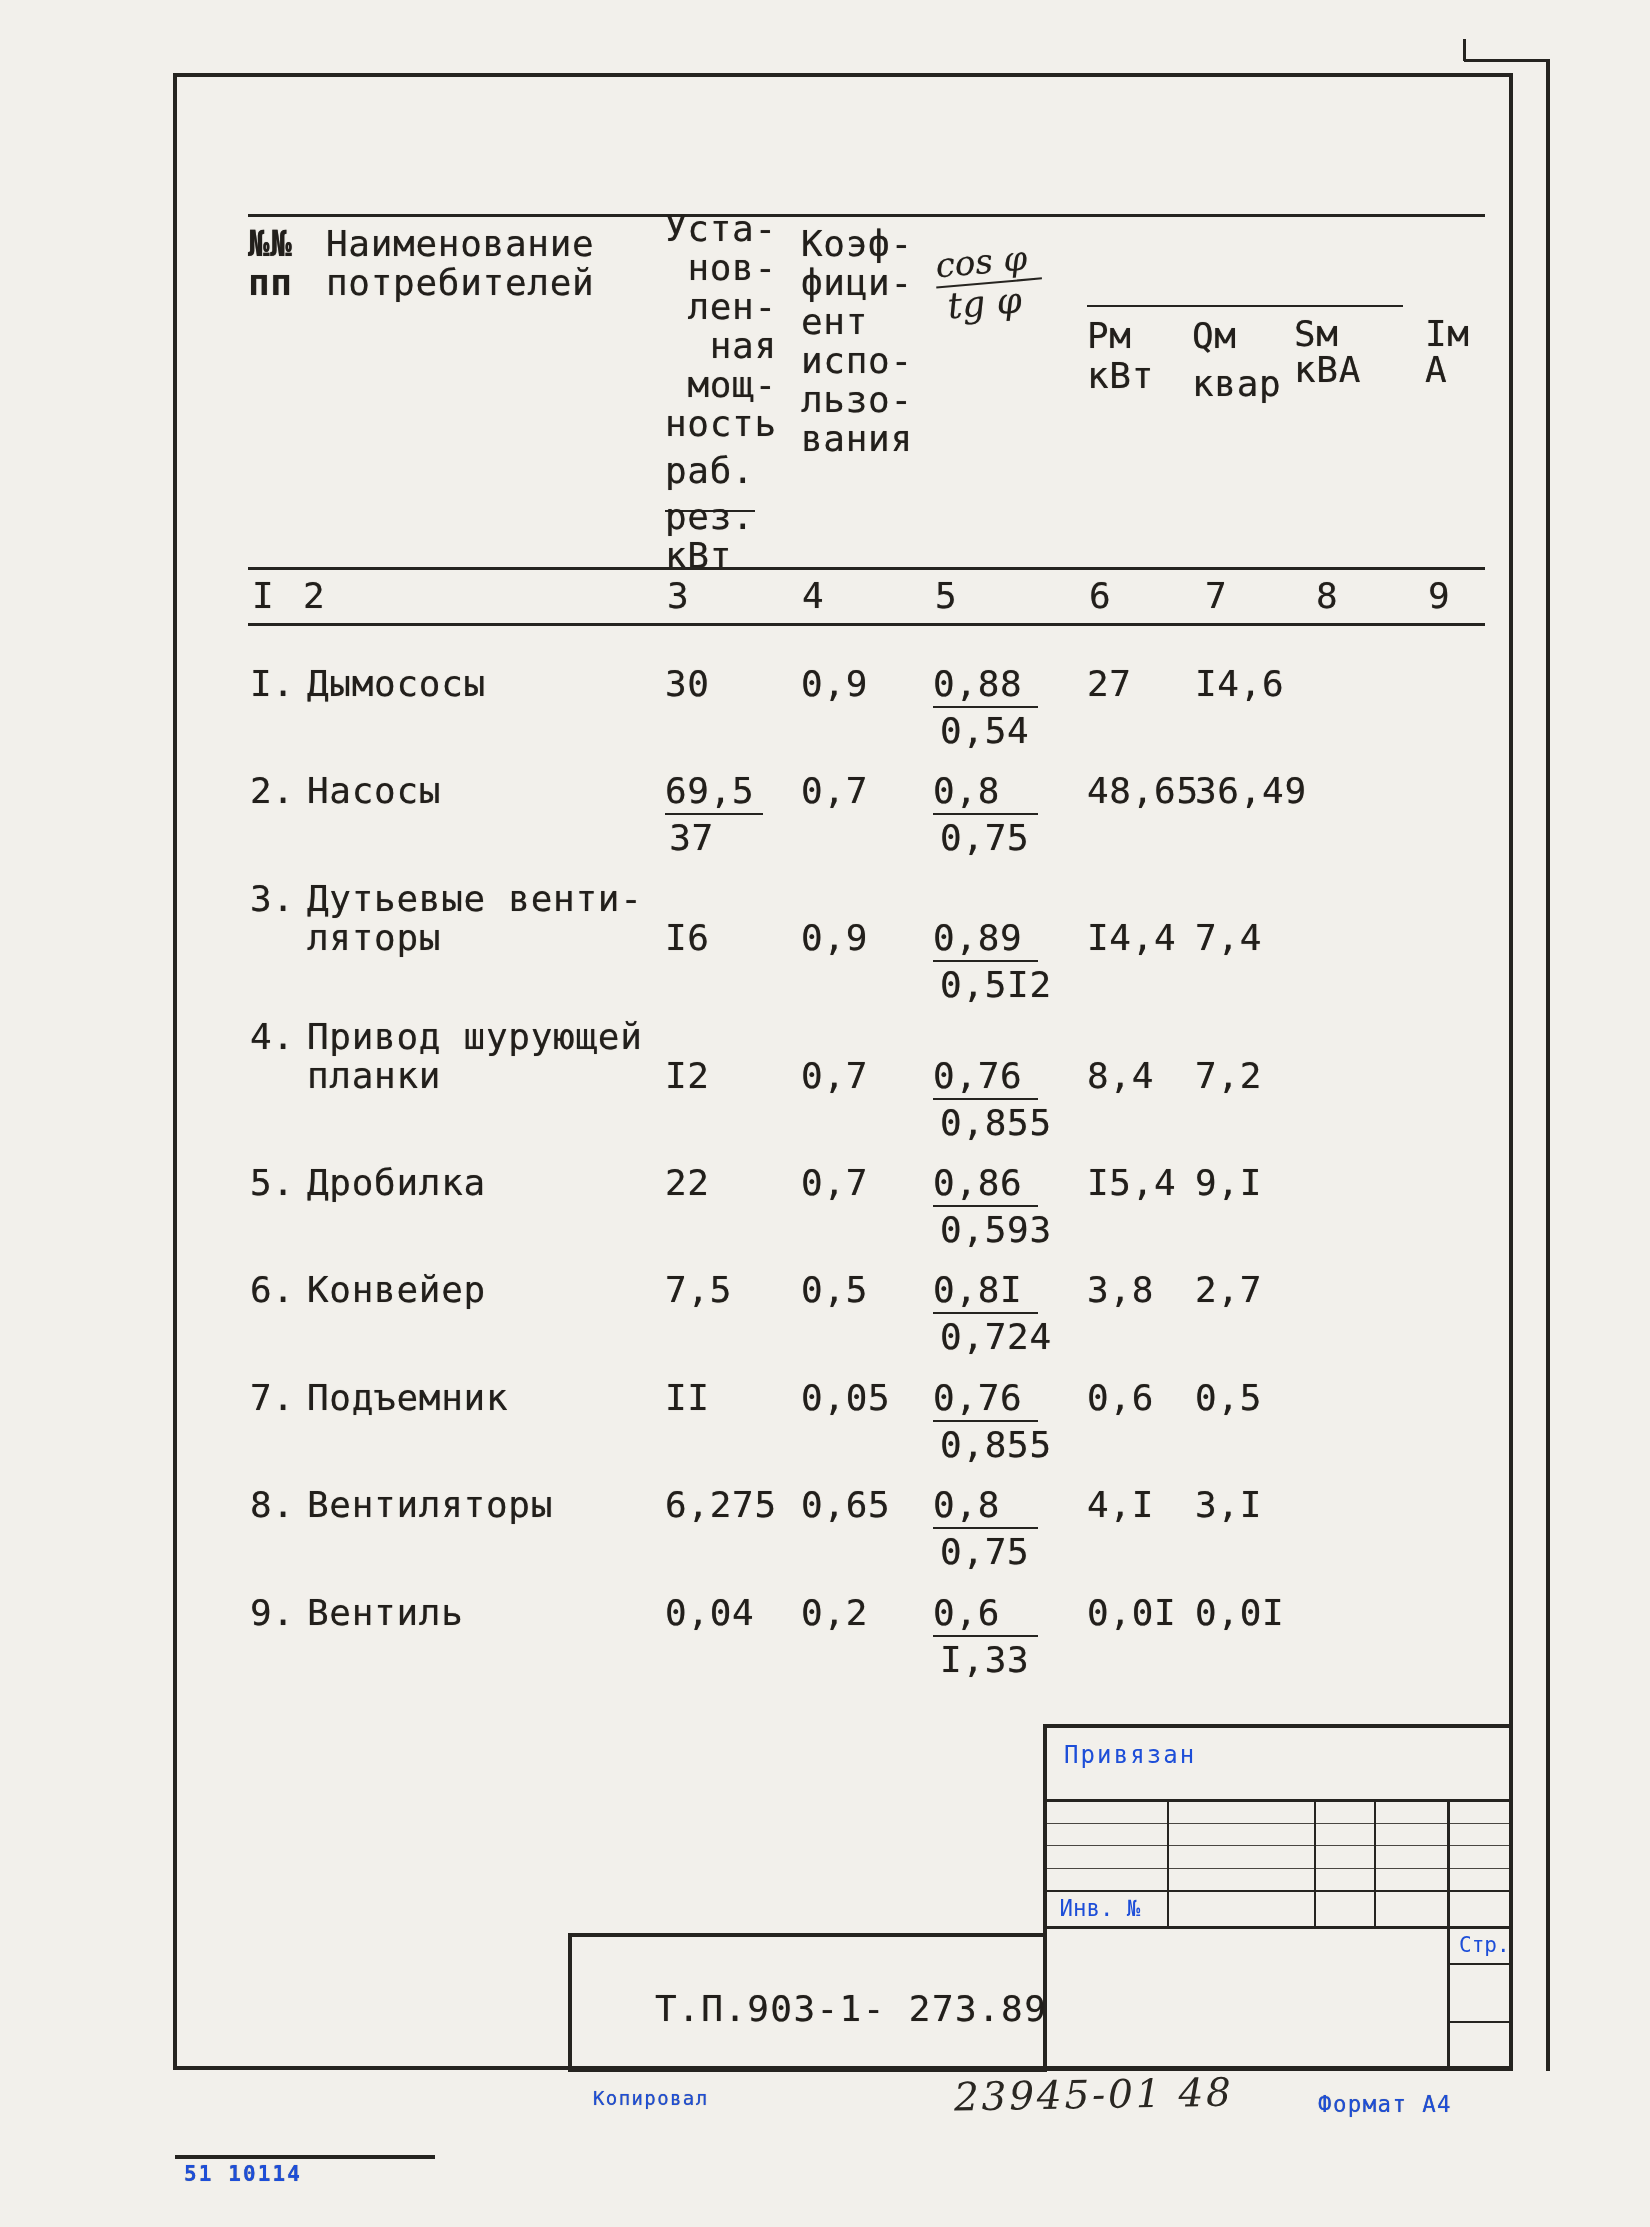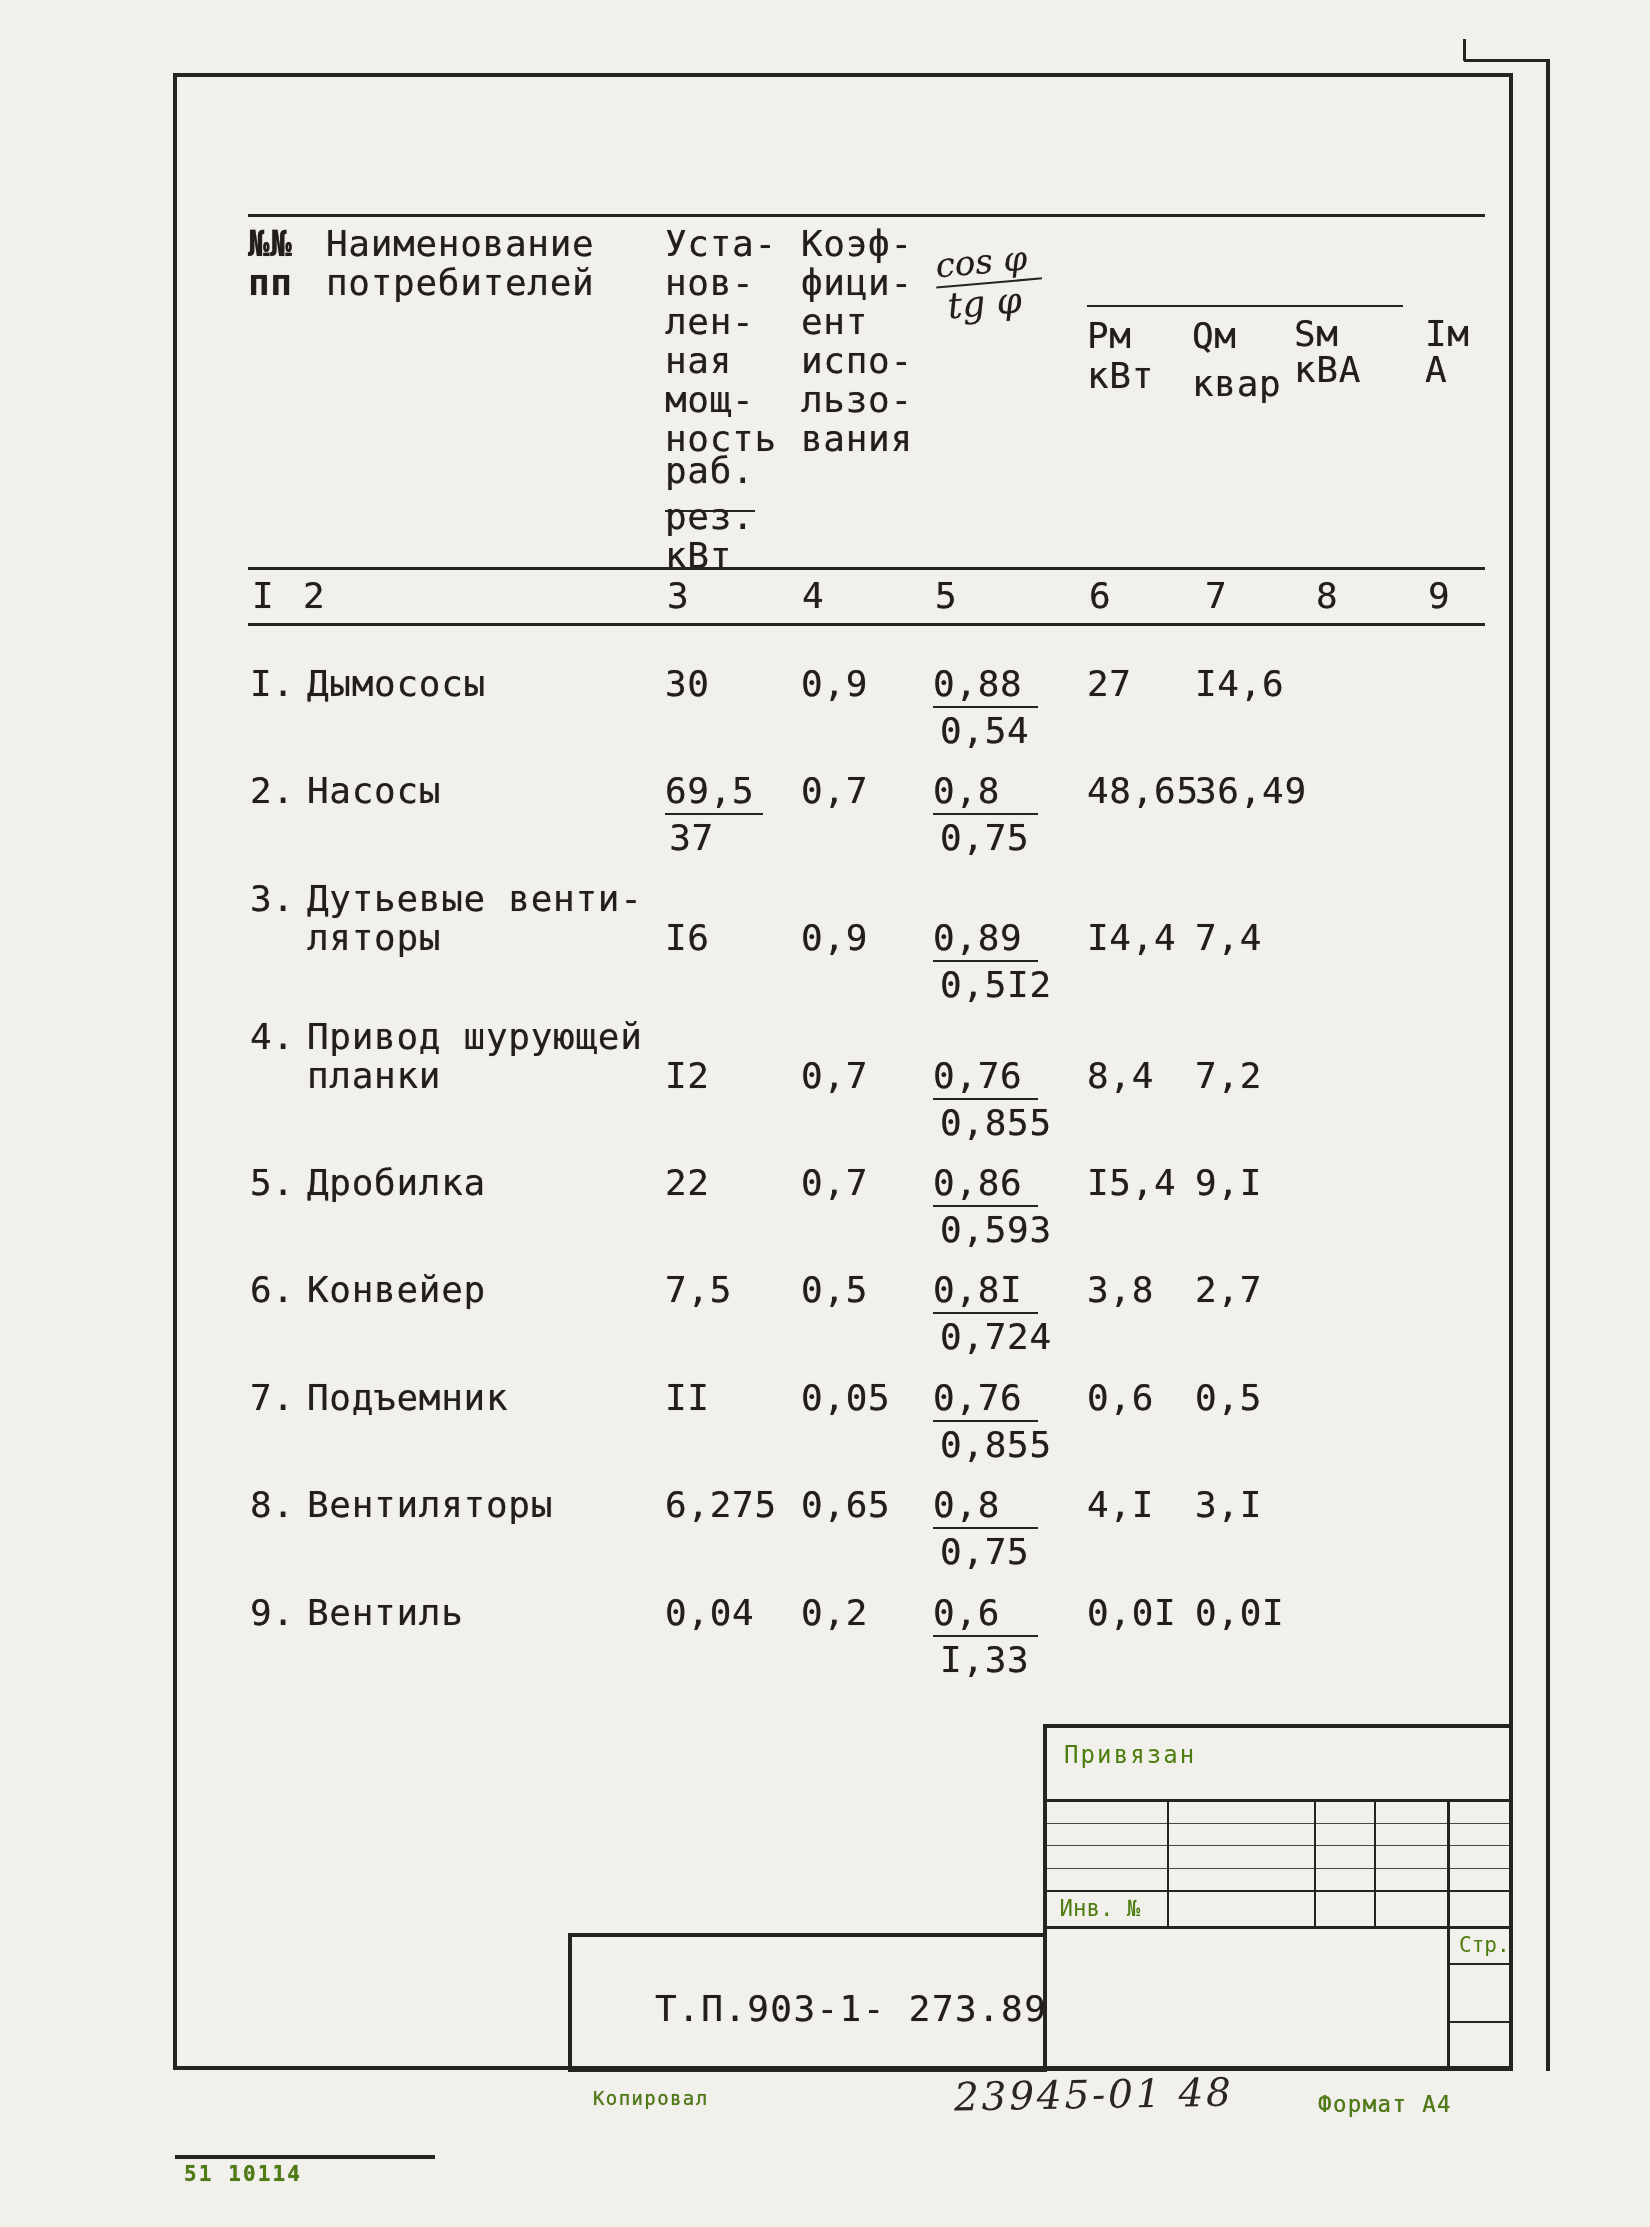--- a/index.html
+++ b/index.html
@@ -12,21 +12,21 @@
     color:#221f1b;
     overflow:hidden;
   }
   .txt {
     position:absolute;
     white-space:pre-line;
     font-size:36px; line-height:39px;
     letter-spacing:0.7px;
     text-shadow:0 0 0.7px rgba(34,31,27,.65);
   }
-  .small { font-size:22.4px; line-height:25px; color:#4d7c0f; }
+  .small { font-size:22.4px; line-height:25px; color:#1d4ed8; }
   .hline, .vline { position:absolute; background:#262420; }
   .thin { background:#4a4742; }
   .frame { position:absolute; border:4.2px solid #262420; background:transparent; }
 
   
   .row { position:absolute; left:0; width:1650px; height:0; }
   .cell {
     position:absolute; top:0;
     font-size:36px; line-height:39px; letter-spacing:0.7px;
     white-space:pre-line;
@@ -83,21 +83,21 @@
   <div class="hline" style="left:1464px; top:59px; width:85px; height:2.8px;"></div>
   <div class="vline" style="left:1463px; top:39px; width:2.8px; height:22.4px;"></div>
 
   <div class="hline" style="left:248px; top:214px; width:1237px; height:2.8px;"></div>
 
   <div class="txt" style="left:248px; top:224px; font-weight:bold;">№№
 пп</div>
   <div class="txt" style="left:326px; top:224px;">Наименование
 потребителей</div>
 
-  <div class="txt" style="left:665px; top:224px;">Уста-
+  <div class="txt" style="left:665px; top:209px;text-align:right;">Уста-
 нов-
 лен-
 ная
 мощ-
 ность</div>
   <div class="txt" style="left:665px; top:451px;"><span class="u">раб.</span></div>
   <div class="txt" style="left:665px; top:497px;">рез.
 кВт</div>
 
   <div class="txt" style="left:801px; top:224px;">Коэф-

